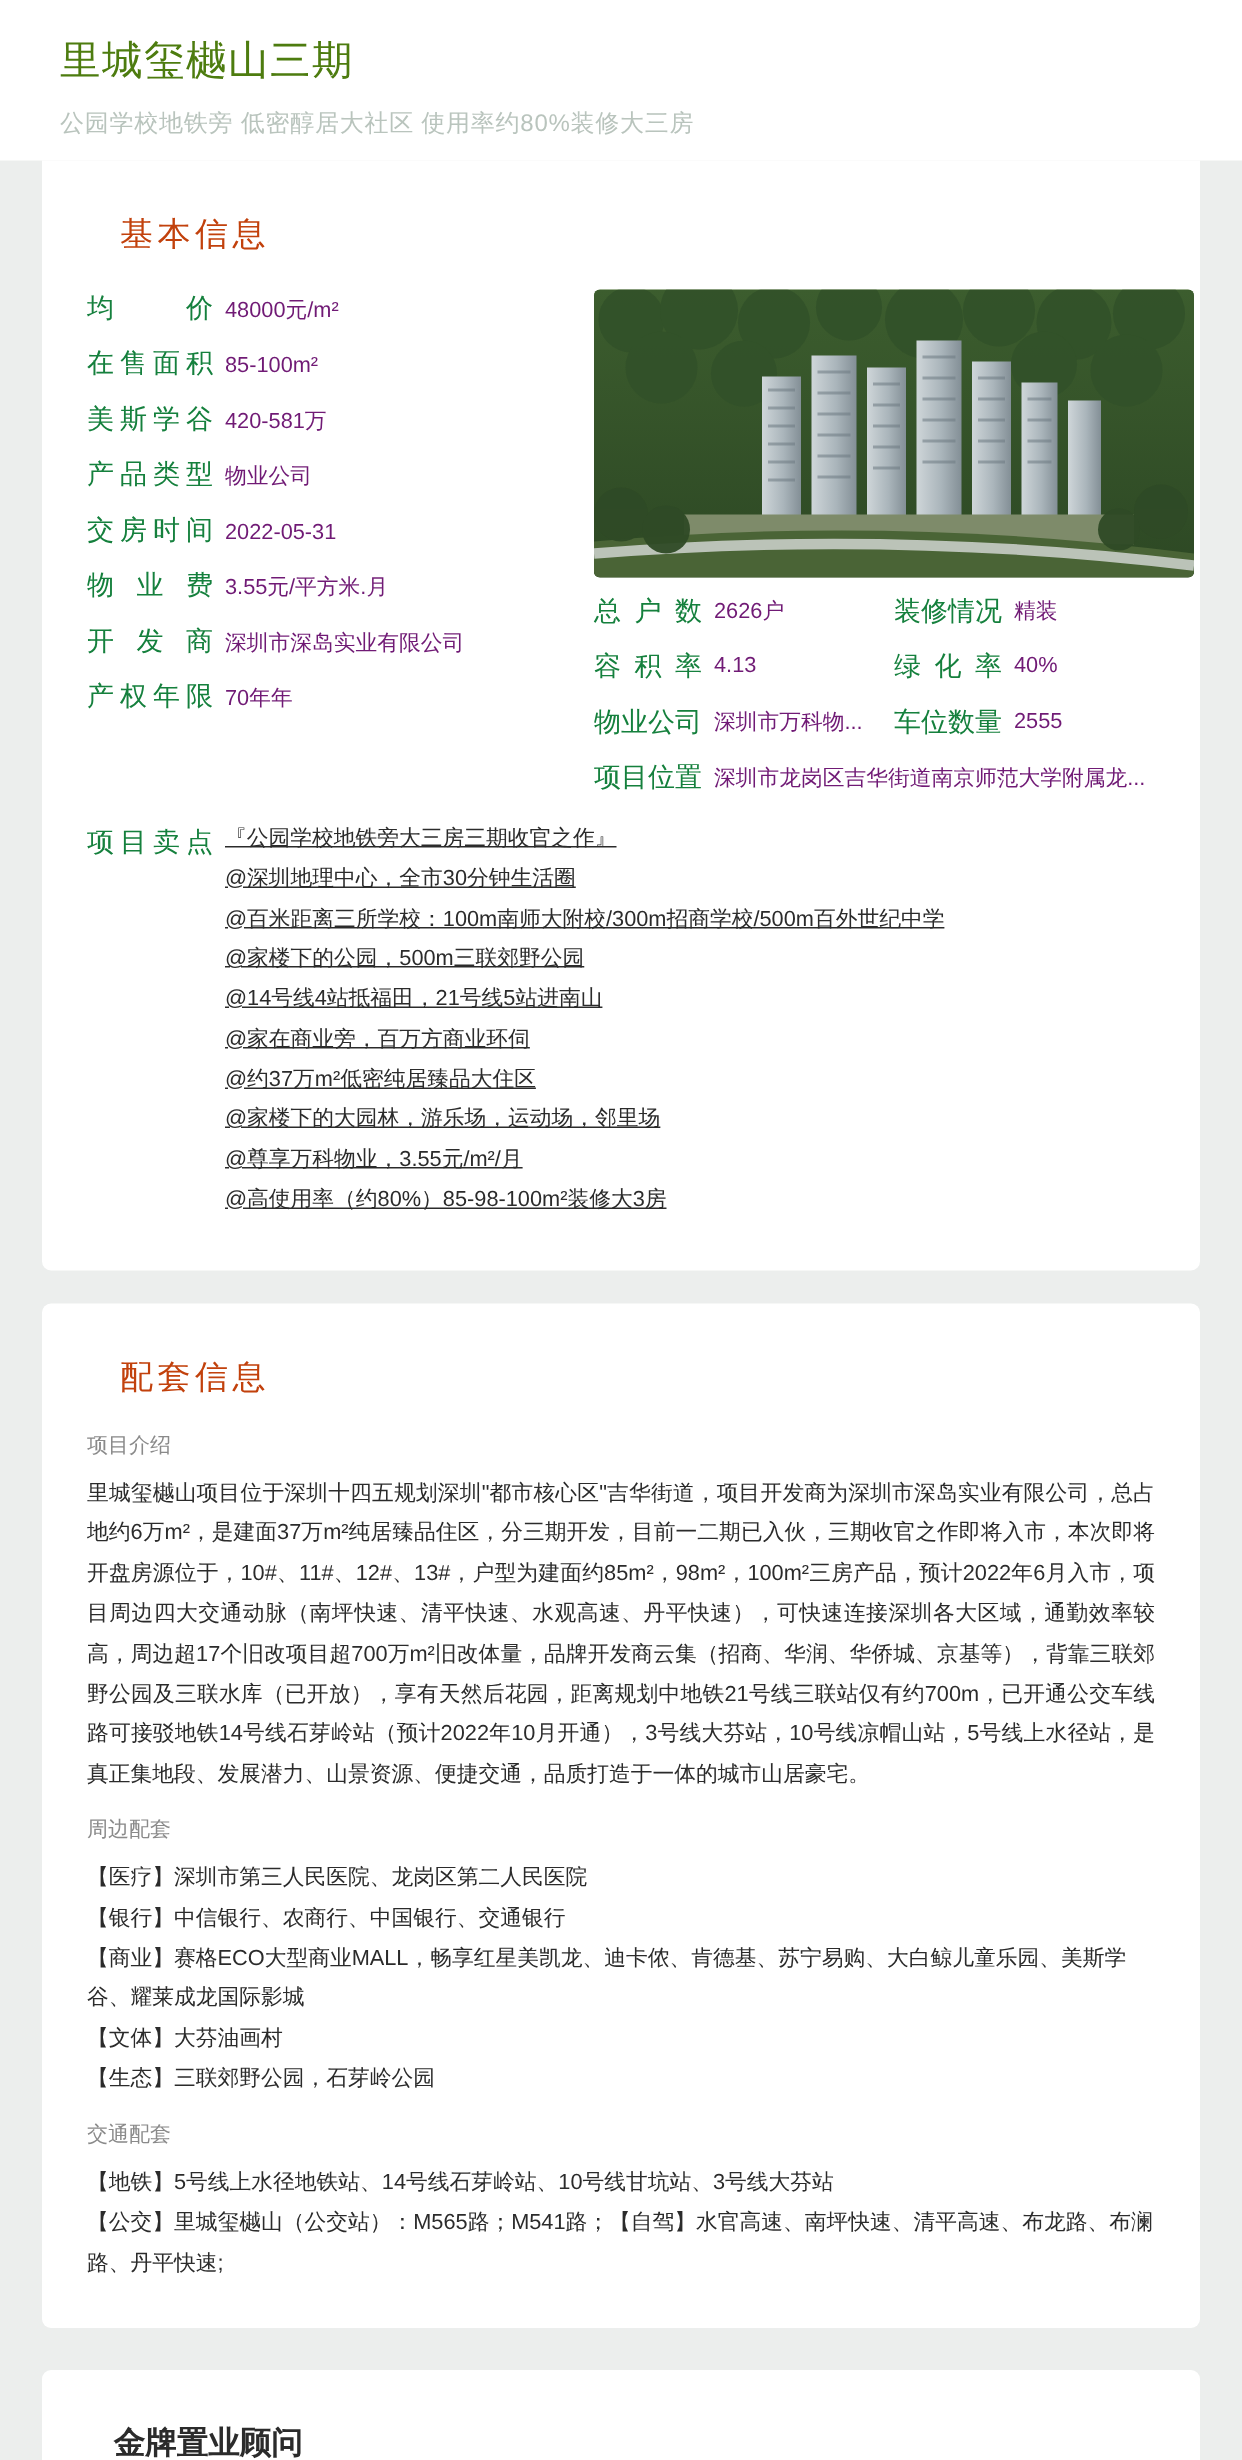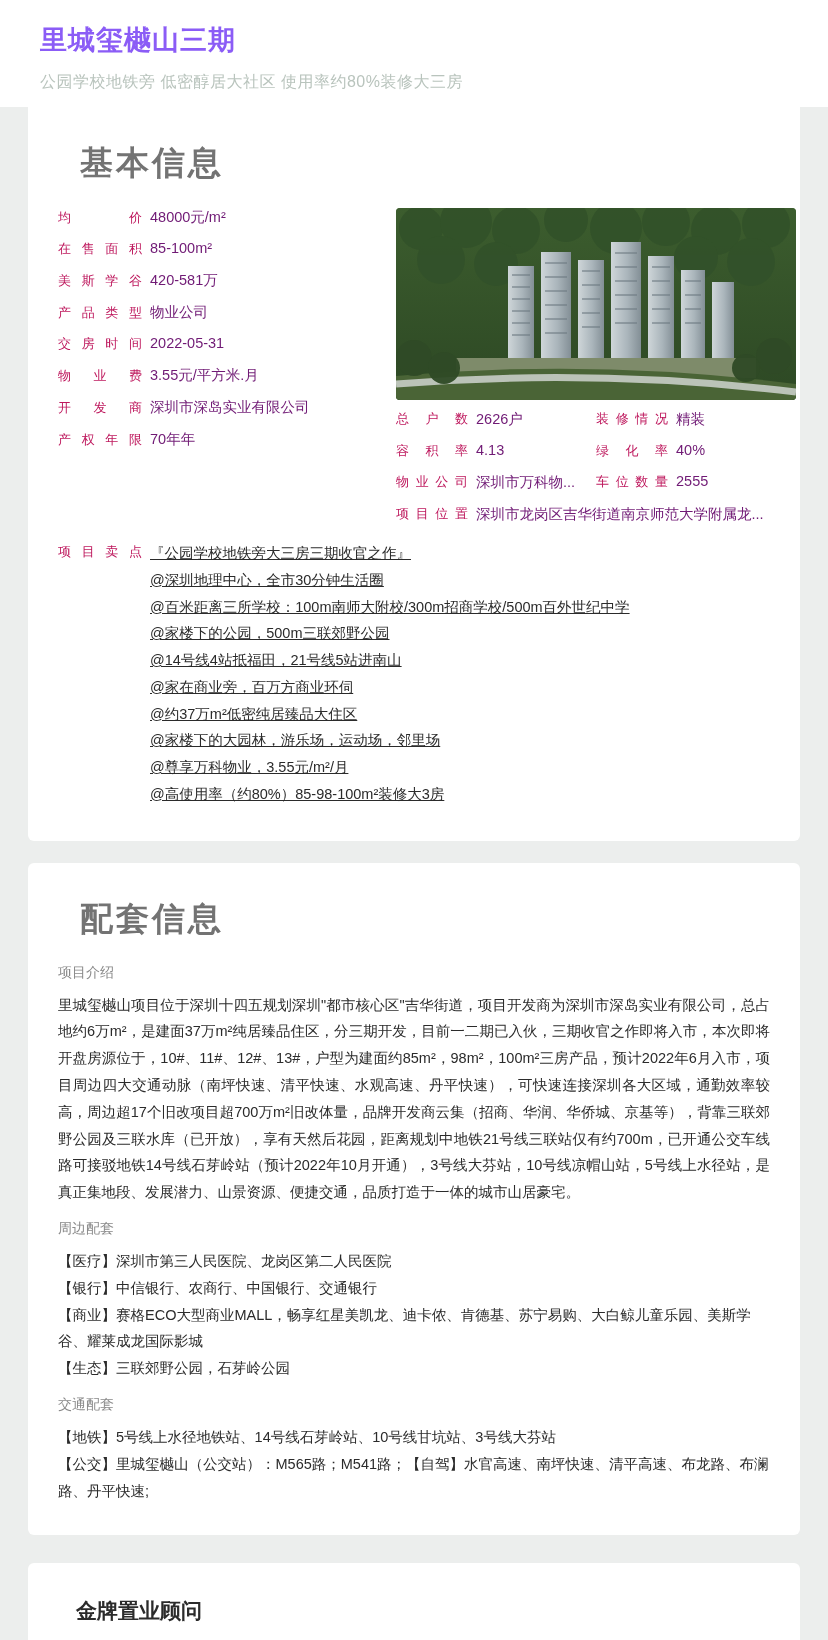--- a/index.html
+++ b/index.html
@@ -21,43 +21,43 @@
     overflow: hidden;
   }
 
   
   .header {
     background: #ffffff;
     padding: 22px 40px 14px 40px;
   }
   .header-title {
     font-size: 27px;
-    font-weight: bold;
-    color: #8b5cf6;
+    font-weight: normal;
+    color: #4d7c0f;
     letter-spacing: 1px;
   }
   .header-sub {
     margin-top: 14px;
     font-size: 16px;
     color: #b9c4bd;
     letter-spacing: 0.5px;
   }
 
   
   .card {
     background: #ffffff;
     margin: 0 28px;
     border-radius: 6px;
     padding: 26px 30px 30px 30px;
   }
   .card.first { margin-top: 0; border-radius: 0 0 6px 6px; }
   .section-title {
-    font-size: 33px;
-    font-weight: bold;
-    color: #737373;
+    font-size: 22px;
+    font-weight: normal;
+    color: #c2410c;
     letter-spacing: 3px;
     margin: 8px 0 22px 22px;
   }
 
   
   .basic-wrap {
     display: flex;
     align-items: flex-start;
   }
   .basic-left {
@@ -66,24 +66,24 @@
   }
   .info-row {
     display: flex;
     align-items: baseline;
     margin-bottom: 13px;
     font-size: 14.5px;
   }
   .info-label {
     width: 84px;
     flex: 0 0 84px;
-    color: #be185d;
+    color: #15803d;
     text-align: justify;
     text-align-last: justify;
-    font-size: 13px;
+    font-size: 18px;
   }
   .info-value {
     color: #701a75;
     font-size: 14.5px;
     padding-left: 8px;
   }
   .hero-img {
     width: 400px;
     height: 192px;
     border-radius: 4px;
@@ -98,21 +98,21 @@
   
   .stats-grid {
     display: flex;
     flex-wrap: wrap;
     margin-left: 18px;
     margin-top: 10px;
     width: 400px;
   }
   .stat {
     display: flex;
-    align-items: flex-start;
+    align-items: center;
     width: 200px;
     margin-bottom: 13px;
     font-size: 14.5px;
   }
   .stat .info-label { width: 72px; flex: 0 0 72px; }
   .stat .info-value {
     white-space: nowrap;
     overflow: hidden;
     text-overflow: ellipsis;
     max-width: 120px;
@@ -355,20 +355,21 @@
     <div class="section-title">配套信息</div>
 
     <div class="sub-head">项目介绍</div>
     <div class="para">里城玺樾山项目位于深圳十四五规划深圳"都市核心区"吉华街道，项目开发商为深圳市深岛实业有限公司，总占地约6万m²，是建面37万m²纯居臻品住区，分三期开发，目前一二期已入伙，三期收官之作即将入市，本次即将开盘房源位于，10#、11#、12#、13#，户型为建面约85m²，98m²，100m²三房产品，预计2022年6月入市，项目周边四大交通动脉（南坪快速、清平快速、水观高速、丹平快速），可快速连接深圳各大区域，通勤效率较高，周边超17个旧改项目超700万m²旧改体量，品牌开发商云集（招商、华润、华侨城、京基等），背靠三联郊野公园及三联水库（已开放），享有天然后花园，距离规划中地铁21号线三联站仅有约700m，已开通公交车线路可接驳地铁14号线石芽岭站（预计2022年10月开通），3号线大芬站，10号线凉帽山站，5号线上水径站，是真正集地段、发展潜力、山景资源、便捷交通，品质打造于一体的城市山居豪宅。</div>
 
     <div class="blk">
       <div class="sub-head">周边配套</div>
       <div class="list-line">【医疗】深圳市第三人民医院、龙岗区第二人民医院</div>
       <div class="list-line">【银行】中信银行、农商行、中国银行、交通银行</div>
       <div class="list-line">【商业】赛格ECO大型商业MALL，畅享红星美凯龙、迪卡侬、肯德基、苏宁易购、大白鲸儿童乐园、美斯学谷、耀莱成龙国际影城</div>
+      <div class="list-line">【文体】大芬油画村</div>
       <div class="list-line">【生态】三联郊野公园，石芽岭公园</div>
     </div>
 
     <div class="blk">
       <div class="sub-head">交通配套</div>
       <div class="list-line">【地铁】5号线上水径地铁站、14号线石芽岭站、10号线甘坑站、3号线大芬站</div>
       <div class="list-line">【公交】里城玺樾山（公交站）：M565路；M541路；【自驾】水官高速、南坪快速、清平高速、布龙路、布澜路、丹平快速;</div>
     </div>
   </div>
 

